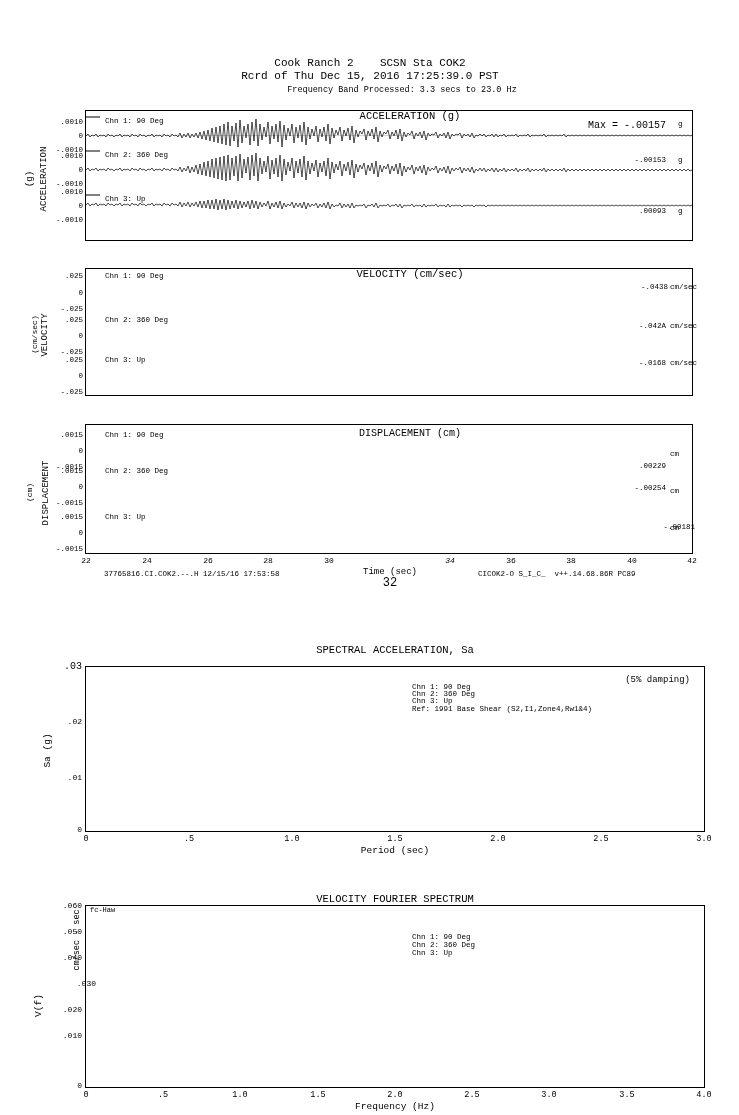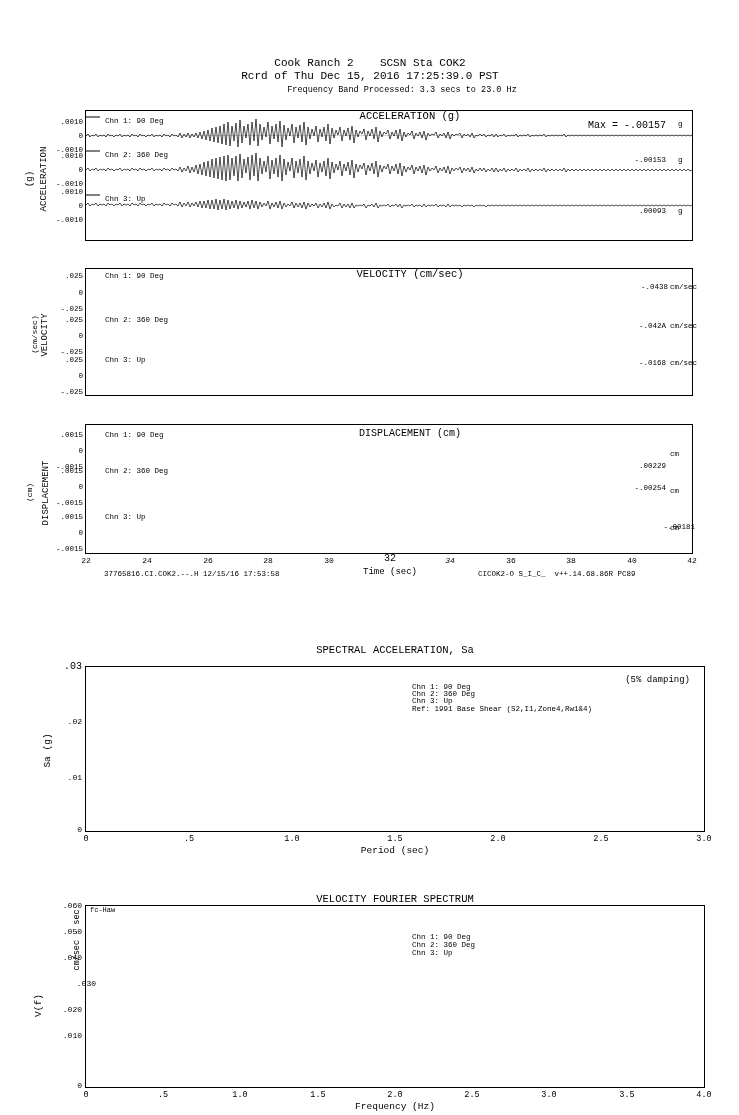--- a/index.html
+++ b/index.html
@@ -158,21 +158,21 @@
   <div class="t r" style="left:83px;top:545px;font-size:7.5px;">-.0015</div>
   <div class="t" style="left:105px;top:513px;font-size:7.5px;">Chn 3: Up</div>
   <div class="t r" style="left:666px;top:523px;font-size:7.5px;margin-left:29px;">-.00181</div>
   <div class="t" style="left:670px;top:524px;font-size:7.5px;">cm</div>
 
   <div class="t c" style="left:86px;top:556px;font-size:8px;">22</div>
   <div class="t c" style="left:147px;top:556px;font-size:8px;">24</div>
   <div class="t c" style="left:208px;top:556px;font-size:8px;">26</div>
   <div class="t c" style="left:268px;top:556px;font-size:8px;">28</div>
   <div class="t c" style="left:329px;top:556px;font-size:8px;">30</div>
-  <div class="t c" style="left:390px;top:553px;font-size:10px;">32</div>
+  <div class="t c" style="left:390px;top:576px;font-size:12px;">32</div>
   <div class="t c" style="left:450px;top:556px;font-size:8px;font-style:italic;">34</div>
   <div class="t c" style="left:511px;top:556px;font-size:8px;">36</div>
   <div class="t c" style="left:571px;top:556px;font-size:8px;">38</div>
   <div class="t c" style="left:632px;top:556px;font-size:8px;">40</div>
   <div class="t c" style="left:692px;top:556px;font-size:8px;">42</div>
   <div class="t c" style="left:390px;top:567px;font-size:9px;">Time (sec)</div>
 
   <div class="t" style="left:104px;top:570px;font-size:7.5px;">37765816.CI.COK2.--.H 12/15/16 17:53:58</div>
   <div class="t" style="left:478px;top:570px;font-size:7.5px;">CICOK2-O S_I_C_  v++.14.68.86R PC89</div>
 

